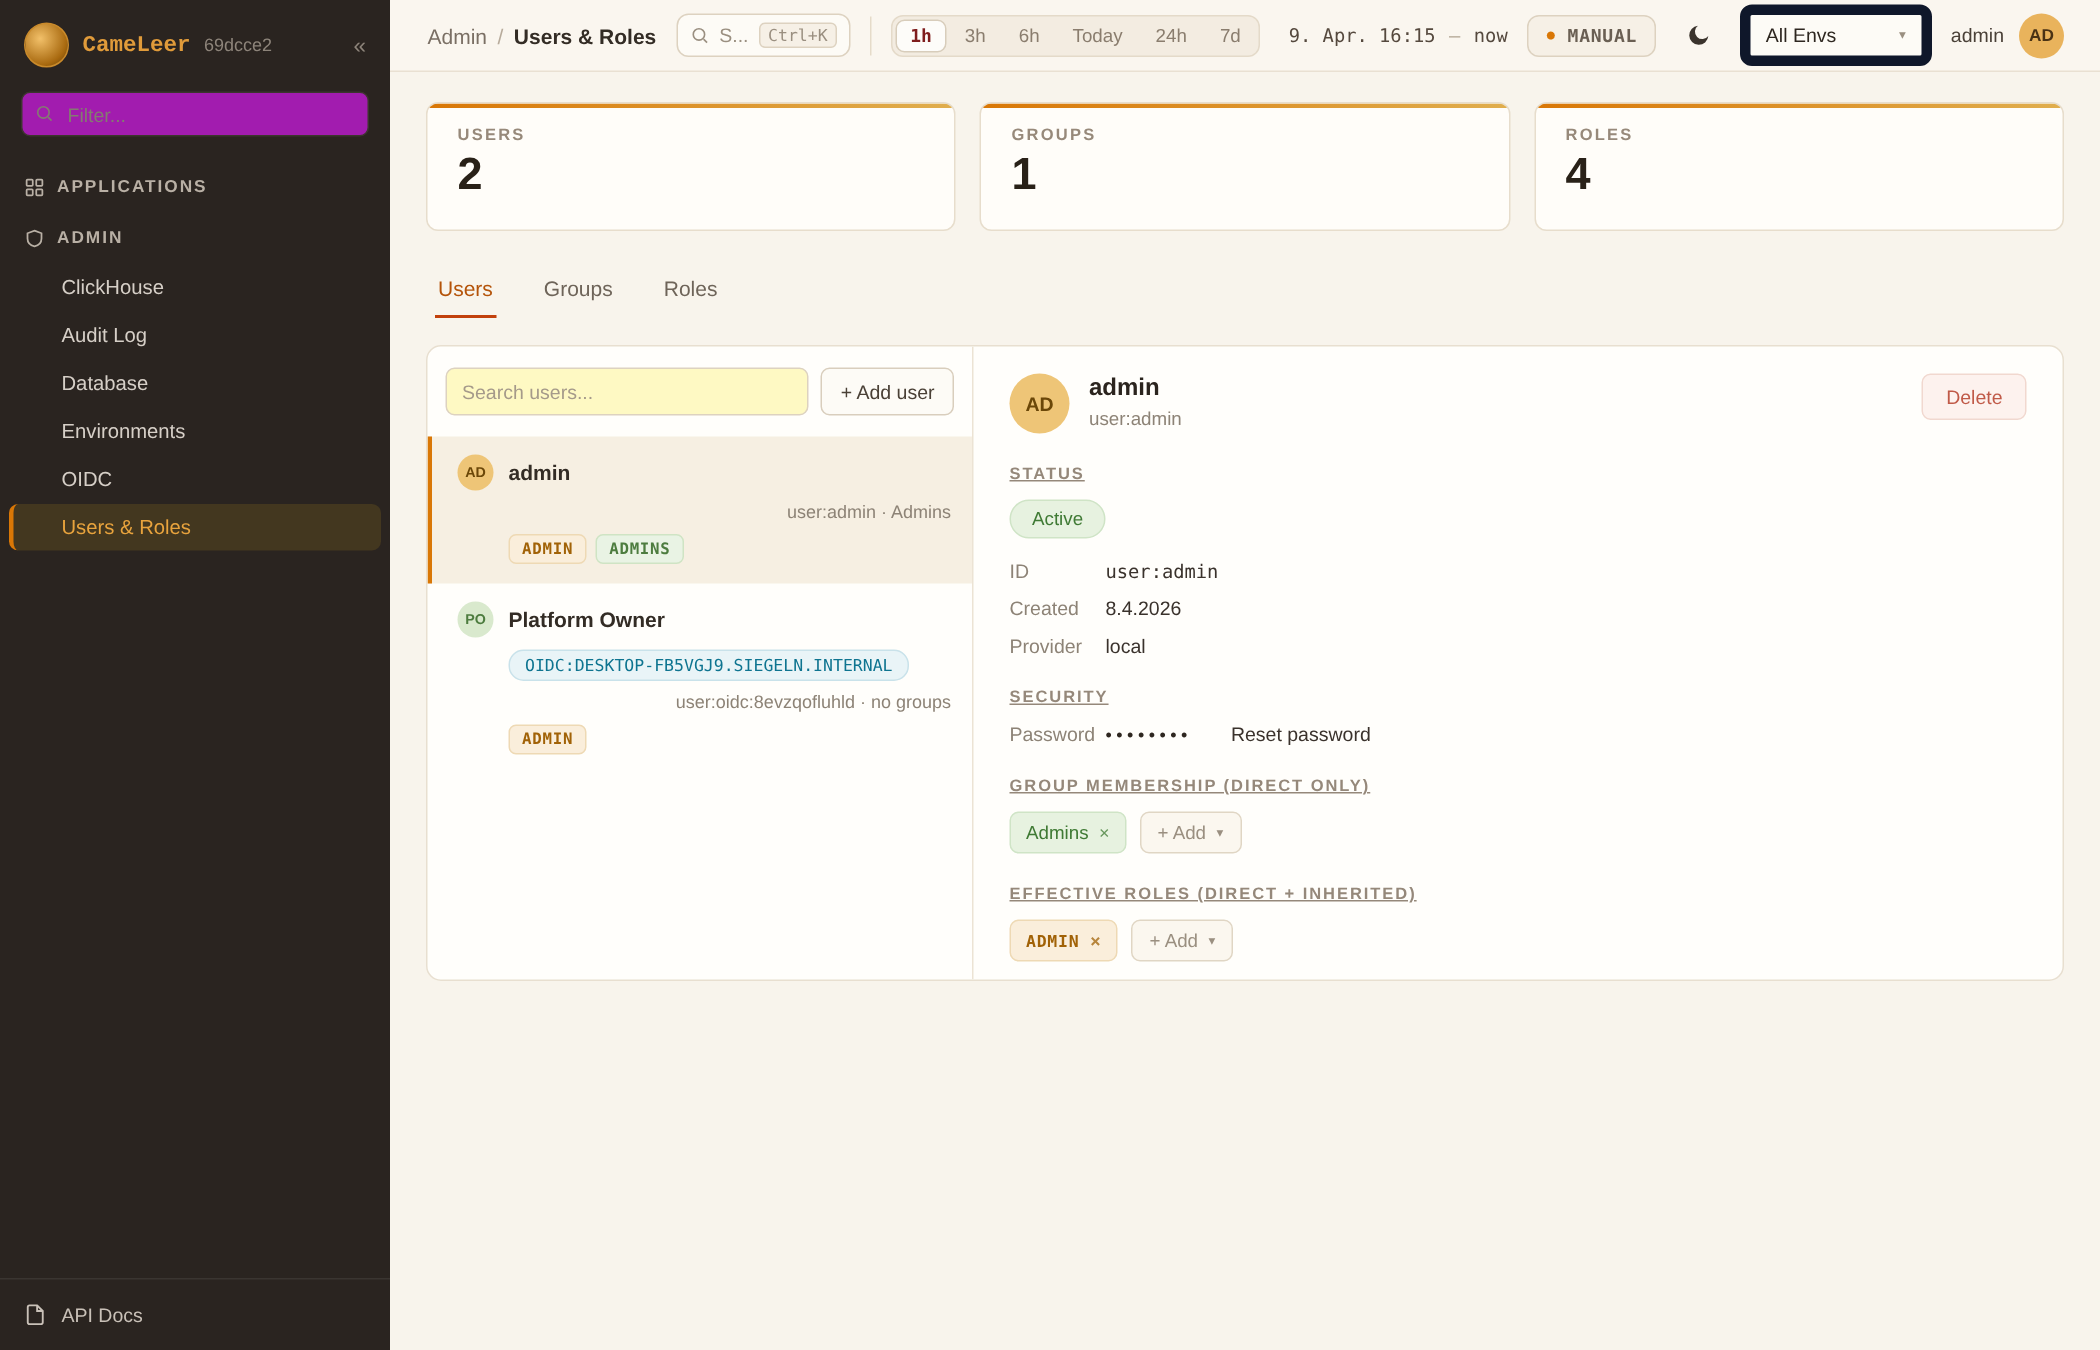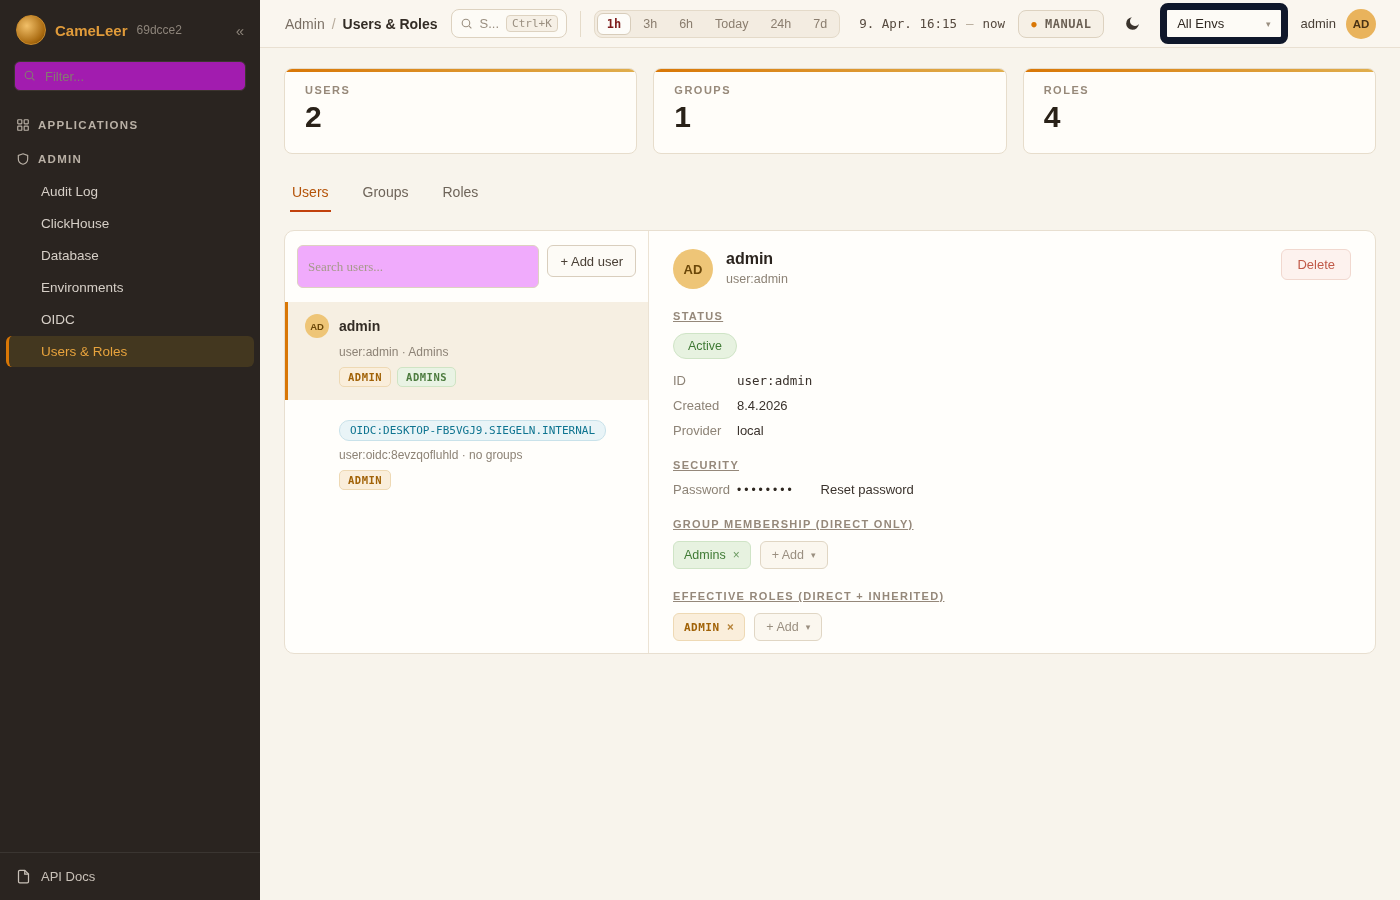--- a/index.html
+++ b/index.html
@@ -10,21 +10,21 @@
     background:#f8f4ec; color:#3a322c; font-size:14px;
   }
   .mono { font-family:"DejaVu Sans Mono","Liberation Mono",monospace; }
 
   
   .sidebar { width:260px; min-width:260px; background:#2a2420; display:flex; flex-direction:column; color:#d6cfc7; }
   .sb-top { display:flex; align-items:center; gap:9px; padding:15px 16px 12px; }
   .logo-circle { width:30px; height:30px; border-radius:50%; flex:none;
     background:radial-gradient(circle at 35% 35%, #f2c069, #a8690f 68%, #5d3a05);
     border:1px solid #c98a2b; }
-  .logo-name { font-family:Liberation Sans, sans-serif; font-size:15px; color:#e09b3a; font-weight:bold; }
+  .logo-name { font-family:Liberation Mono, monospace; font-size:15px; color:#e09b3a; font-weight:bold; }
   .logo-build { font-size:12px; color:#8d847a; }
   .collapse { margin-left:auto; color:#8d847a; font-size:15px; cursor:pointer; }
   .filter-wrap { margin:4px 14px 16px; position:relative; }
   .filter-input { width:100%; height:30px; background:#a21caf; border:1px solid #3c352e; border-radius:6px;
     color:#cfc7bd; padding:0 10px 0 30px; font-size:13px; outline:none; }
   .filter-input::placeholder { color:#847b71; }
   .filter-icon { position:absolute; left:9px; top:8px; width:13px; height:13px; color:#847b71; }
   .sb-section { display:flex; align-items:center; gap:8px; padding:11px 16px 9px; color:#b9b0a5;
     font-size:11.5px; font-weight:bold; letter-spacing:1.3px; }
   .sb-section .sec-icon { width:14px; height:14px; color:#b9b0a5; }
@@ -81,35 +81,35 @@
   .stat-value { font-size:30px; font-weight:bold; color:#292118; margin-top:4px; }
 
   .tabs { display:flex; gap:30px; margin-top:22px; padding-left:6px; }
   .tab { padding:8px 2px 10px; font-size:14px; color:#6e6459; cursor:pointer; }
   .tab.active { color:#b45309; border-bottom:2px solid #c2410c; }
 
   .panel { margin-top:18px; background:#fffefb; border:1px solid #e8dfd0; border-radius:10px; display:flex;
     height:424px; overflow:hidden; }
   .user-list-col { width:364px; min-width:364px; border-right:1px solid #ece3d4; display:flex; flex-direction:column; }
   .list-toolbar { display:flex; gap:8px; padding:14px 12px 14px; }
-  .search-users { flex:1; min-width:0; height:43px; border:1px solid #ddd2c0; border-radius:6px; background:#f0abfc;
-    padding:0 10px; font-size:13px; color:#3a322c; outline:none;font-family:Liberation Serif, serif; }
+  .search-users { flex:1; min-width:0; height:32px; border:1px solid #ddd2c0; border-radius:6px; background:#fef9c3;
+    padding:0 10px; font-size:13px; color:#3a322c; outline:none; }
   .search-users::placeholder { color:#a59a8a; }
   .add-user-btn { height:32px; padding:0 12px; border:1px solid #d9cebd; border-radius:6px; background:#fdfbf6;
     font-size:13px; color:#4a4036; cursor:pointer; white-space:nowrap; }
   .user-item { padding:12px 14px 13px 20px; cursor:pointer; position:relative; }
   .user-item.selected { background:#f6efe2; }
   .user-item.selected::before { content:""; position:absolute; left:0; top:0; bottom:0; width:3px; background:#d97706; }
   .ui-head { display:flex; align-items:center; gap:10px; }
   .ui-avatar { width:24px; height:24px; border-radius:50%; font-size:9.5px; font-weight:bold; flex:none;
     display:flex; align-items:center; justify-content:center; }
   .ui-avatar.amber { background:#eec577; color:#6b4708; }
   .ui-avatar.green { background:#d9e9cd; color:#4d7c3f; }
   .ui-name { font-size:14px; font-weight:600; color:#332c25; }
-  .ui-meta { margin:7px 0 0 34px; font-size:12px; color:#8d8376; }
+  .ui-meta { margin:7px 0 0 34px; font-size:12px; color:#8d8376;text-align:right; }
   .ui-badges { margin:8px 0 0 34px; display:flex; gap:6px; }
   .badge { font-family:"DejaVu Sans Mono","Liberation Mono",monospace; font-size:10.5px; font-weight:bold;
     letter-spacing:0.5px; padding:3px 8px; border-radius:5px; }
   .badge.orange { background:#faeedb; color:#a16207; border:1px solid #eed9b4; }
   .badge.green { background:#e9f3e4; color:#4d7c3f; border:1px solid #cfe4c4; }
   .oidc-badge { display:inline-block; margin:8px 0 0 34px; font-family:"DejaVu Sans Mono","Liberation Mono",monospace;
     font-size:11px; color:#0e7490; background:#e9f4f7; border:1px solid #c9e2ea; border-radius:10px; padding:3px 10px; }
 
   
   .detail { flex:1; padding:18px 24px; min-width:0; }
@@ -171,22 +171,22 @@
   </div>
 
   <div class="sb-section">
     <svg class="sec-icon" viewBox="0 0 24 24" fill="none" stroke="currentColor" stroke-width="2">
         <path d="M12 3l8 3v6c0 5-3.5 8-8 9-4.5-1-8-4-8-9V6z"></path>
       </svg>
     <span>ADMIN</span>
   </div>
 
   <nav class="sb-items">
+    <div class="sb-item">ClickHouse</div>
     <div class="sb-item">Audit Log</div>
-    <div class="sb-item">ClickHouse</div>
     <div class="sb-item">Database</div>
     <div class="sb-item">Environments</div>
     <div class="sb-item">OIDC</div>
     <div class="sb-item active">Users &amp; Roles</div>
   </nav>
 
   <div class="sb-footer">
     <svg class="doc-icon" viewBox="0 0 24 24" fill="none" stroke="currentColor" stroke-width="2">
         <path d="M14 2H6a2 2 0 0 0-2 2v16a2 2 0 0 0 2 2h12a2 2 0 0 0 2-2V8z"></path>
         <path d="M14 2v6h6"></path>
@@ -289,20 +289,24 @@
             <span class="ui-name">admin</span>
           </div>
           <div class="ui-meta">user:admin · Admins</div>
           <div class="ui-badges">
             <span class="badge orange">ADMIN</span>
             <span class="badge green">ADMINS</span>
           </div>
         </div>
 
         <div class="user-item">
+          <div class="ui-head">
+            <span class="ui-avatar green">PO</span>
+            <span class="ui-name">Platform Owner</span>
+          </div>
           <span class="oidc-badge">OIDC:DESKTOP-FB5VGJ9.SIEGELN.INTERNAL</span>
           <div class="ui-meta">user:oidc:8evzqofluhld · no groups</div>
           <div class="ui-badges">
             <span class="badge orange">ADMIN</span>
           </div>
         </div>
       </div>
 
       <div class="detail">
         <div class="detail-head">

